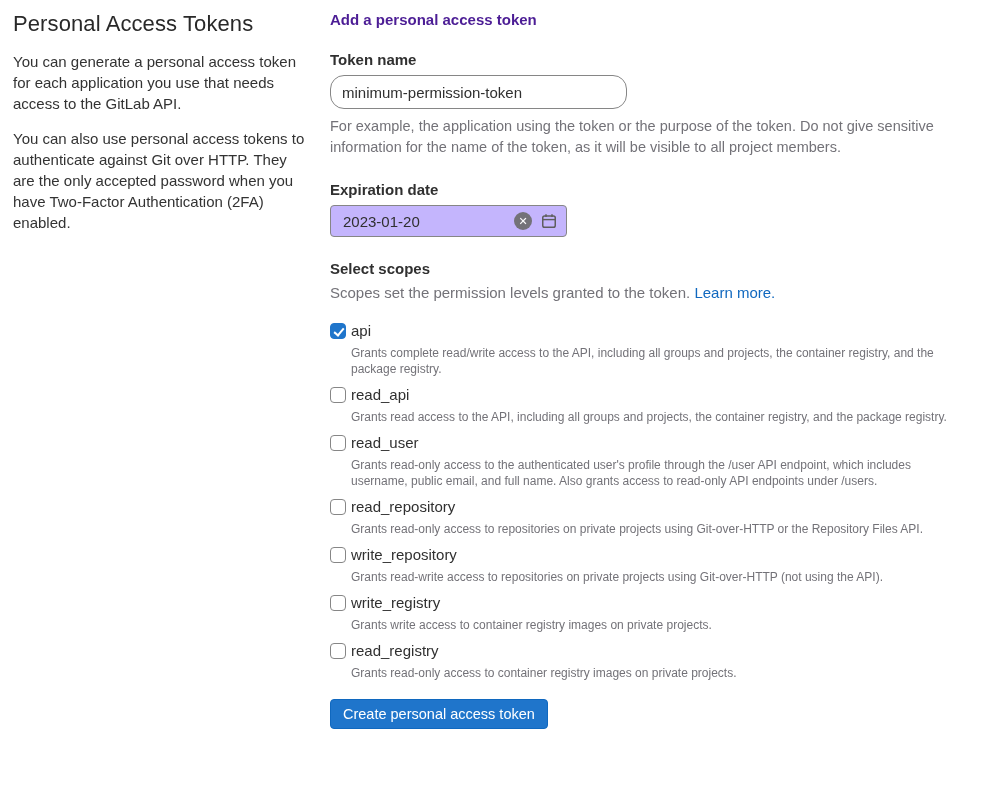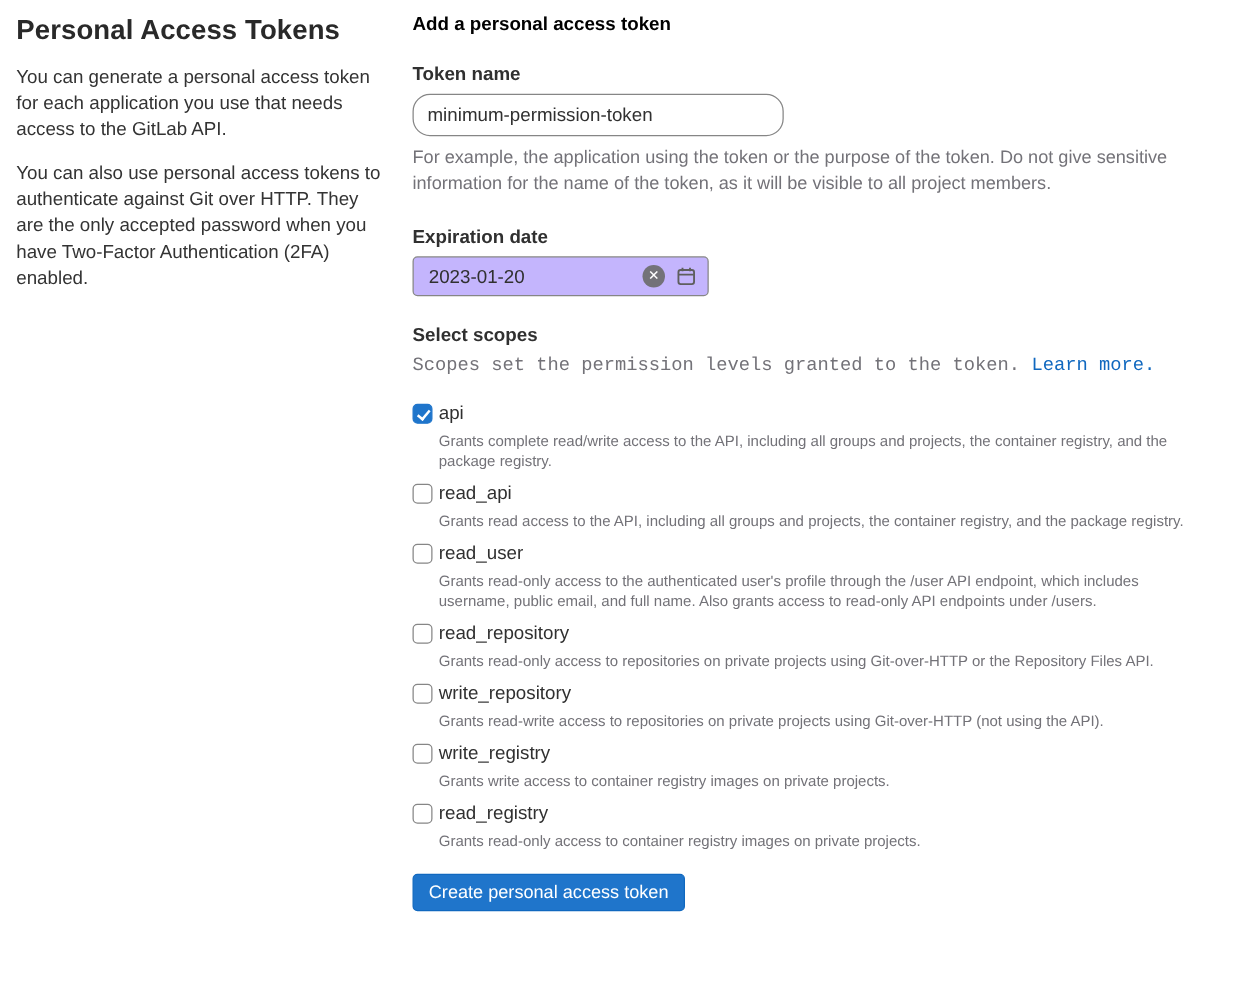--- a/index.html
+++ b/index.html
@@ -8,34 +8,34 @@
     font-family: "Liberation Sans", sans-serif;
     color: #303030;
     font-size: 15px;
   }
   .layout { display: flex; width: 986px; }
 
   
   .left-col { width: 330px; flex: none; padding: 0 18px 0 13px; }
   .page-title {
     font-size: 22px;
-    font-weight: 700;
+    font-weight: 400;
     color: #292929;
     margin-top: 11px;
     letter-spacing: 0.1px;
   }
   .left-col p {
     margin-top: 14px;
     line-height: 21px;
     color: #333333;
   }
 
   
   .right-col { flex: 1; padding-right: 24px; }
-  .form-heading { font-size: 15px; font-weight: 700; margin-top: 11px; color: #000000; }
+  .form-heading { font-size: 15px; font-weight: 700; margin-top: 11px; color: #4c1d95; }
   .form-subheading { margin-top: 13px; color: #303030; line-height: 20px; }
   .field-label { font-size: 15px; font-weight: 700; margin: 23px 0 7px; color: #303030; }
 
   .text-input {
     width: 297px; height: 32px;
     border: 1px solid #868686; border-radius: 14px;
     padding: 16px 11px;
     font-family: inherit; font-size: 15px; color: #303030;
     outline: none; background: #fff;
   }
@@ -53,21 +53,21 @@
   }
   .date-input .date-value { flex: 1; font-size: 15px; color: #303030; }
   .clear-icon {
     width: 18px; height: 18px; flex: none;
     border-radius: 50%; background: #737278;
     color: #ffffff; font-size: 11px; line-height: 18px;
     text-align: center; cursor: pointer; user-select: none;
   }
   .calendar-icon { flex: none; display: flex; cursor: pointer; }
 
-  .scopes-help { margin-top: 6px; color: #737278; font-size: 15px; font-family: Liberation Mono, monospace; }
+  .scopes-help { margin-top: 6px; color: #737278; font-size: 15px; }
   .learn-more { color: #1068bf; text-decoration: none; cursor: pointer; }
   .scope-list { margin-top: 20px; }
 
   .scope-row { display: flex; gap: 5px; margin-bottom: 8px; align-items: flex-start; }
   .checkbox {
     width: 16px; height: 16px; flex: none; margin-top: 2px;
     border: 1px solid #868686; border-radius: 4px;
     background: #fff; position: relative; cursor: pointer;
   }
   .checkbox.checked { background: #1f75cb; border-color: #1f75cb; }

